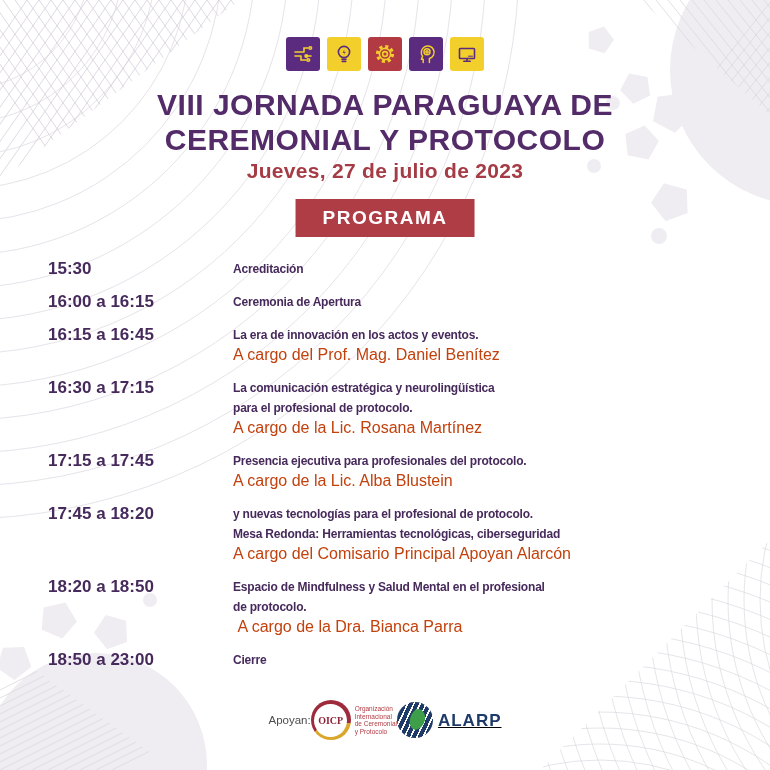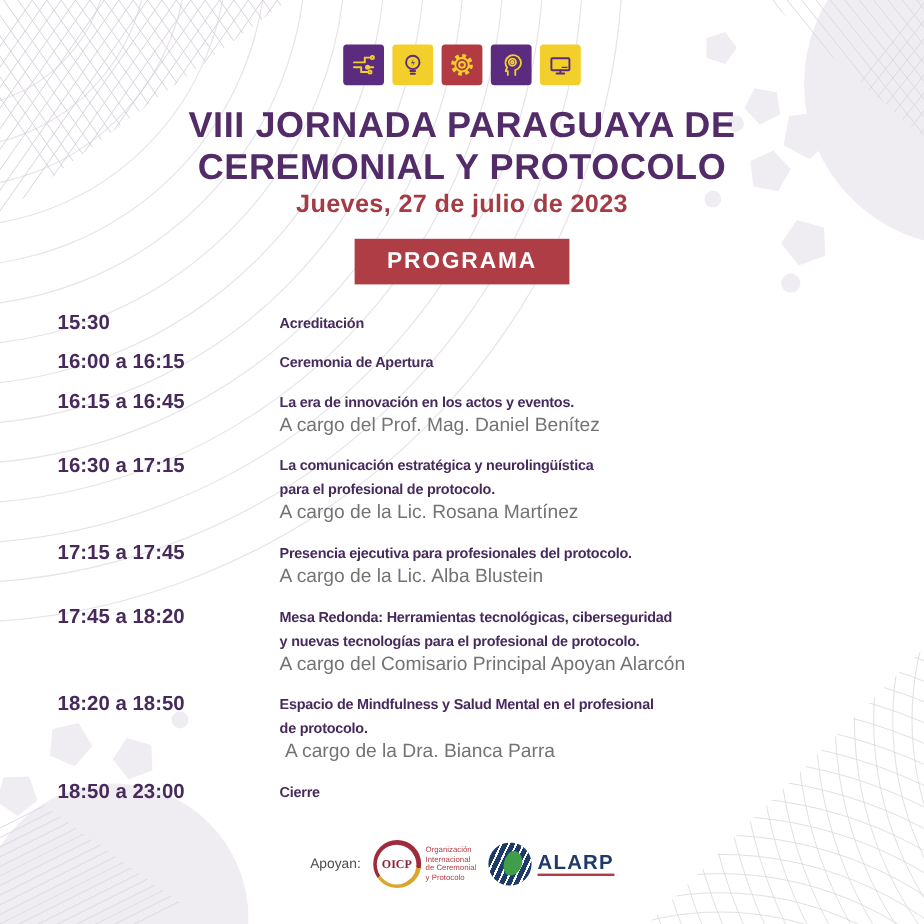--- a/index.html
+++ b/index.html
@@ -25,38 +25,38 @@
   .badge{position:absolute;top:199px;left:50%;transform:translateX(-50%);
          background:#ae3d46;color:#ffffff;font-size:19px;font-weight:700;
          letter-spacing:1.5px;padding:8px 27px;}
 
   
   .schedule{position:absolute;top:259px;left:48px;right:22px;}
   .row{display:flex;margin-bottom:13px;}
   .time{width:185px;flex:none;font-size:17px;font-weight:700;color:#472a5c;line-height:20px;}
   .desc{flex:1;min-width:0;}
   .t{font-size:12px;font-weight:700;color:#472a5c;line-height:20px;letter-spacing:-.2px;white-space:nowrap;}
-  .s{font-size:16px;font-weight:400;color:#737373;line-height:20px;white-space:pre-wrap;}
+  .s{font-size:16px;font-weight:400;color:#c2410c;line-height:20px;white-space:pre-wrap;}
 
   
-  .footer{position:absolute;top:700px;left:0;right:0;display:flex;justify-content:center;align-items:center;gap:10px;}
+  .footer{position:absolute;top:700px;left:0;right:0;display:flex;justify-content:center;align-items:center;gap:0;}
   .apoyan{font-size:11.5px;color:#4c4c4c;}
   .oicp{display:flex;align-items:center;gap:4px;}
   .oicp-ring{position:relative;width:40px;height:40px;border-radius:50%;
              background:conic-gradient(#9e2b3b 0 100deg,#d9a72c 100deg 235deg,#9e2b3b 235deg 360deg);}
   .oicp-inner{position:absolute;inset:3.5px;background:#fff;border-radius:50%;
               display:flex;align-items:center;justify-content:center;
               font-family:"Liberation Serif",serif;font-weight:700;font-size:10px;color:#8e2338;}
   .oicp-name{display:flex;flex-direction:column;font-size:6.5px;line-height:7.5px;color:#b23b43;}
   .alarp{display:flex;align-items:center;gap:5px;}
   .alarp-globe{position:relative;width:36px;height:36px;border-radius:50%;overflow:hidden;
                background:repeating-linear-gradient(115deg,#1d3a69 0 4px,#ffffff 4px 5.6px);}
   .alarp-land{position:absolute;left:13px;top:7px;width:15px;height:21px;background:#3f9e49;
               border-radius:45% 55% 60% 40%/55% 45% 55% 45%;transform:rotate(12deg);}
-  .alarp-text{display:flex;flex-direction:column;}
+  .alarp-text{display:flex;flex-direction:row;text-decoration:underline;}
   .alarp-acronym{font-size:17px;font-weight:700;color:#1d3a69;letter-spacing:1px;line-height:17px;}
   .alarp-line{height:2px;background:#b23b43;margin-top:1px;}
 </style>
 </head>
 <body>
 
 <div class="poster">
 
   <svg id="deco" width="770" height="770" viewBox="0 0 770 770">
     <defs>
@@ -360,22 +360,22 @@
         <div class="time">17:15 a 17:45</div>
         <div class="desc">
           <div class="t">Presencia ejecutiva para profesionales del protocolo.</div>
           <div class="s">A cargo de la Lic. Alba Blustein</div>
         </div>
       </div>
 
       <div class="row">
         <div class="time">17:45 a 18:20</div>
         <div class="desc">
+          <div class="t">y nuevas tecnologías para el profesional de protocolo.</div>
           <div class="t">Mesa Redonda: Herramientas tecnológicas, ciberseguridad</div>
-          <div class="t">y nuevas tecnologías para el profesional de protocolo.</div>
           <div class="s">A cargo del Comisario Principal Apoyan Alarcón</div>
         </div>
       </div>
 
       <div class="row">
         <div class="time">18:20 a 18:50</div>
         <div class="desc">
           <div class="t">Espacio de Mindfulness y Salud Mental en el profesional</div>
           <div class="t">de protocolo.</div>
           <div class="s"> A cargo de la Dra. Bianca Parra</div>

